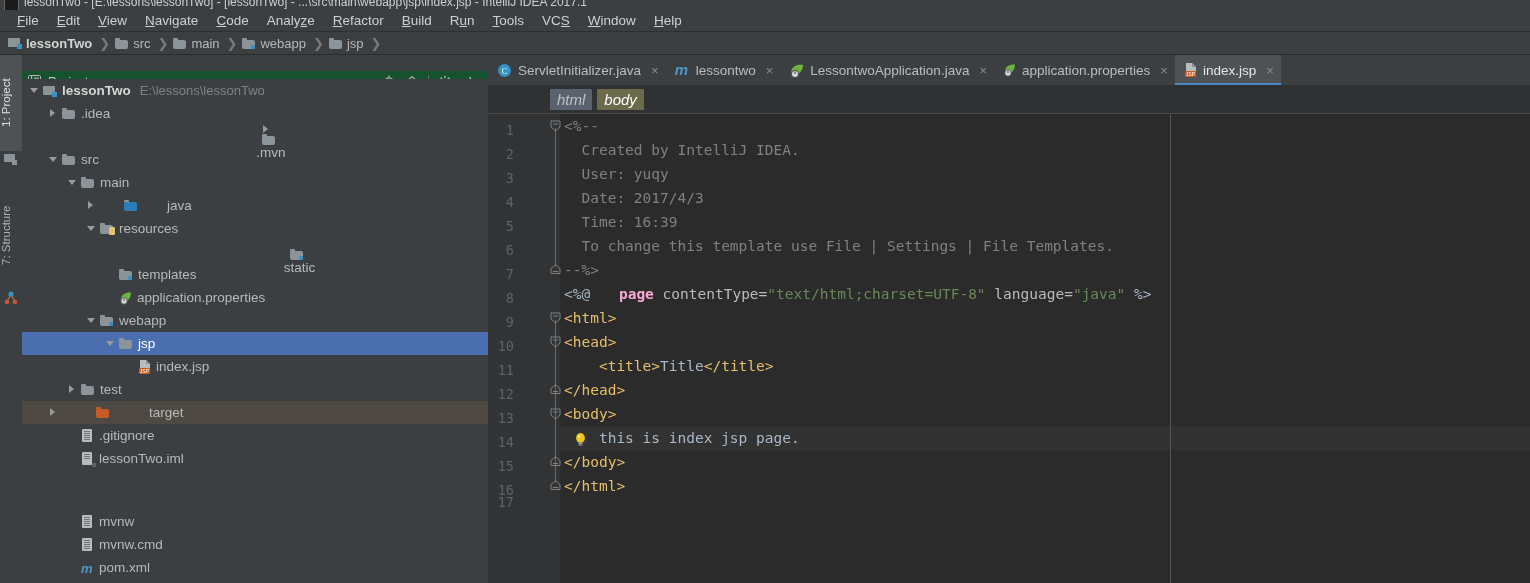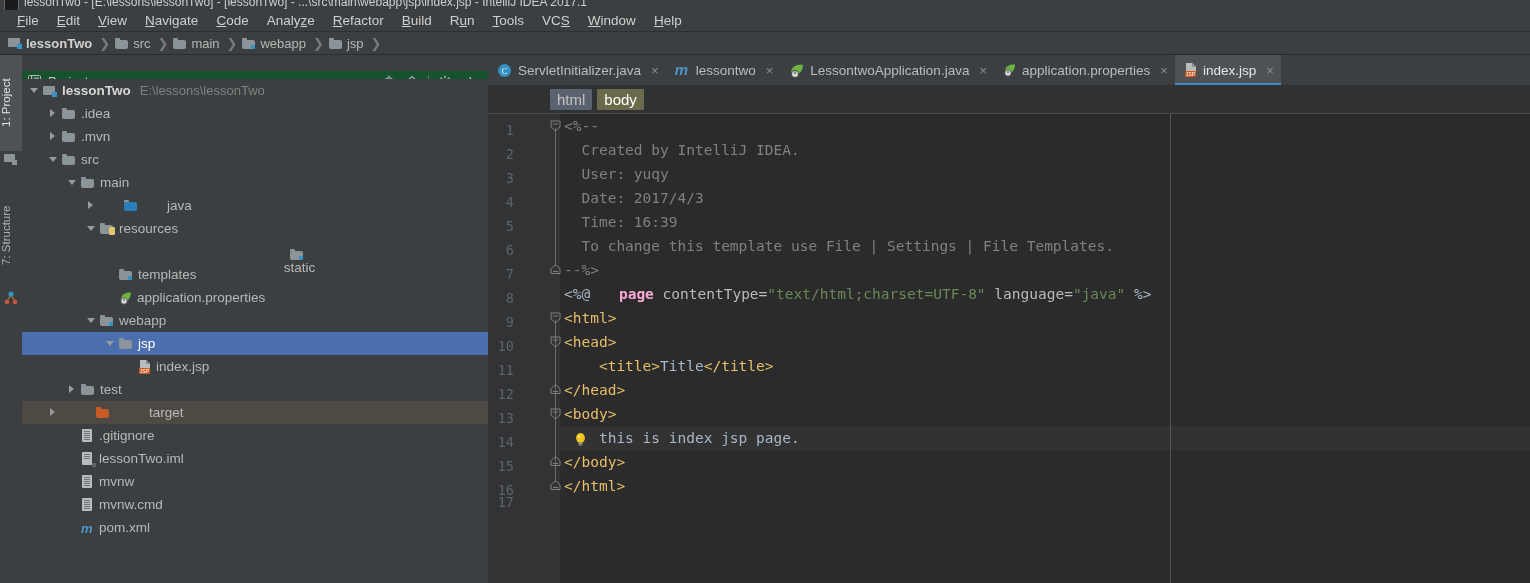--- a/index.html
+++ b/index.html
@@ -140,21 +140,21 @@
   .tab.active{background:#4e5254;color:#e6e6e6;}
   .tab.active:after{content:"";position:absolute;left:0;right:0;bottom:0;height:2px;background:#4a88c7;}
   .tab .tclose{color:#8d8d8d;font-size:13px;margin-left:4px;}
   .tabicon{width:15px;height:15px;position:relative;flex:none;}
 
   .breadcrumbs2{
     position:absolute;left:0;top:30px;width:1042px;height:28px;background:#2f3132;
     display:flex;align-items:center;padding-left:62px;box-sizing:border-box;gap:5px;
   }
   .bc{
-    font-size:15px;padding:2px 7px;border-radius:1px;color:#c9c9c9;cursor:default;
+    font-size:15px;padding:2px 7px;border-radius:1px;color:#c9c9c9;cursor:default;font-style:italic;
   }
   .bc.html{background:#5a6270;color:#c2c2c2;}
   .bc.body{background:#6b6a4b;color:#ffffff;}
 
   .code-wrap{
     position:absolute;left:0;top:58px;width:1042px;height:470px;background:#2b2b2b;
     border-top:1px solid #4a4a4a;overflow:hidden;
   }
   .gutter{
     position:absolute;left:0;top:0;width:72px;height:470px;background:#313335;
@@ -343,21 +343,21 @@
           <span class="tlabel">lessonTwo</span>
           <span class="tpath">E:\lessons\lessonTwo</span>
         </div>
         <div class="trow" style="padding-left: 27px;">
           <span class="tw right"></span>
           <span class="fico">
             <i></i>
           </span>
           <span class="tlabel">.idea</span>
         </div>
-        <div class="trow" style="padding-left: 27px;">
+        <div class="trow" style="padding-left: 27px; flex-direction: column;">
           <span class="tw right"></span>
           <span class="fico">
             <i></i>
           </span>
           <span class="tlabel">.mvn</span>
         </div>
         <div class="trow" style="padding-left: 27px;">
           <span class="tw down"></span>
           <span class="fico">
             <i></i>
@@ -458,21 +458,21 @@
           <span class="tlabel">.gitignore</span>
         </div>
         <div class="trow" style="padding-left: 46px;">
           <span class="tw"></span>
           <span class="ficon doc-iml">
             <span class="doc doc-iml"></span>
             <span class="badge"></span>
           </span>
           <span class="tlabel">lessonTwo.iml</span>
         </div>
-        <div class="trow" style="padding-left: 46px;">
+        <div class="trow" style="padding-left: 46px; margin-top: 40px;">
           <span class="tw"></span>
           <span class="ficon">
             <span class="doc"></span>
           </span>
           <span class="tlabel">mvnw</span>
         </div>
         <div class="trow" style="padding-left: 46px;">
           <span class="tw"></span>
           <span class="ficon">
             <span class="doc"></span>

